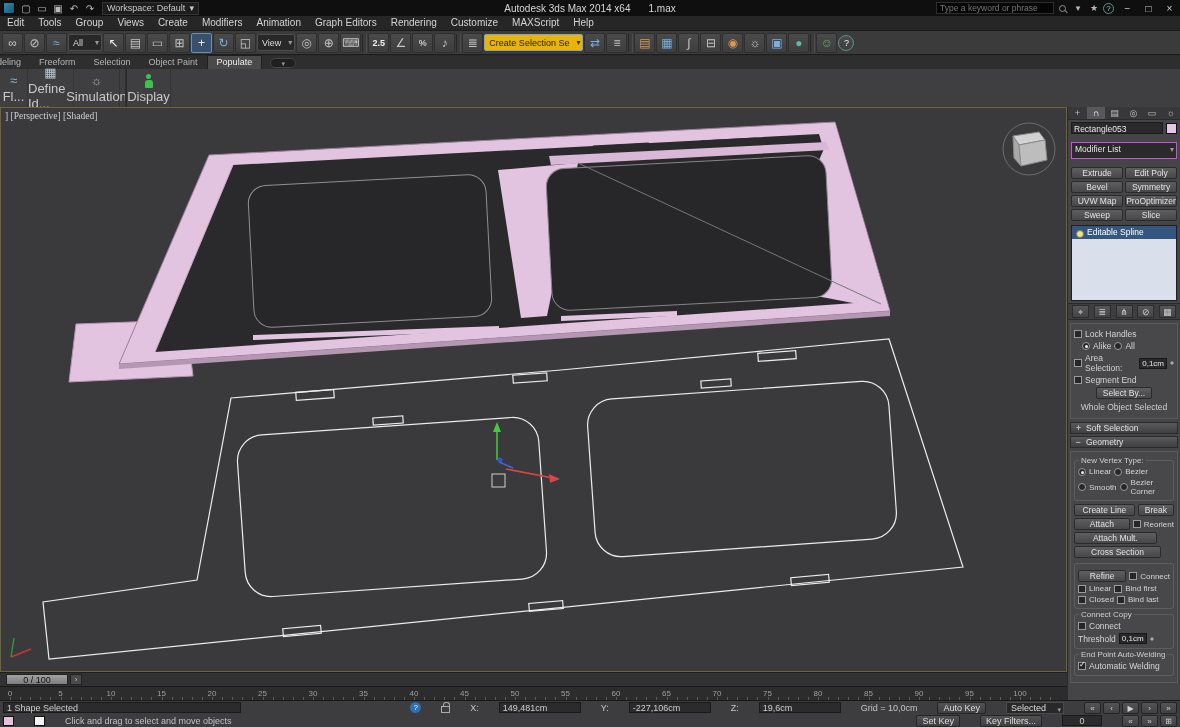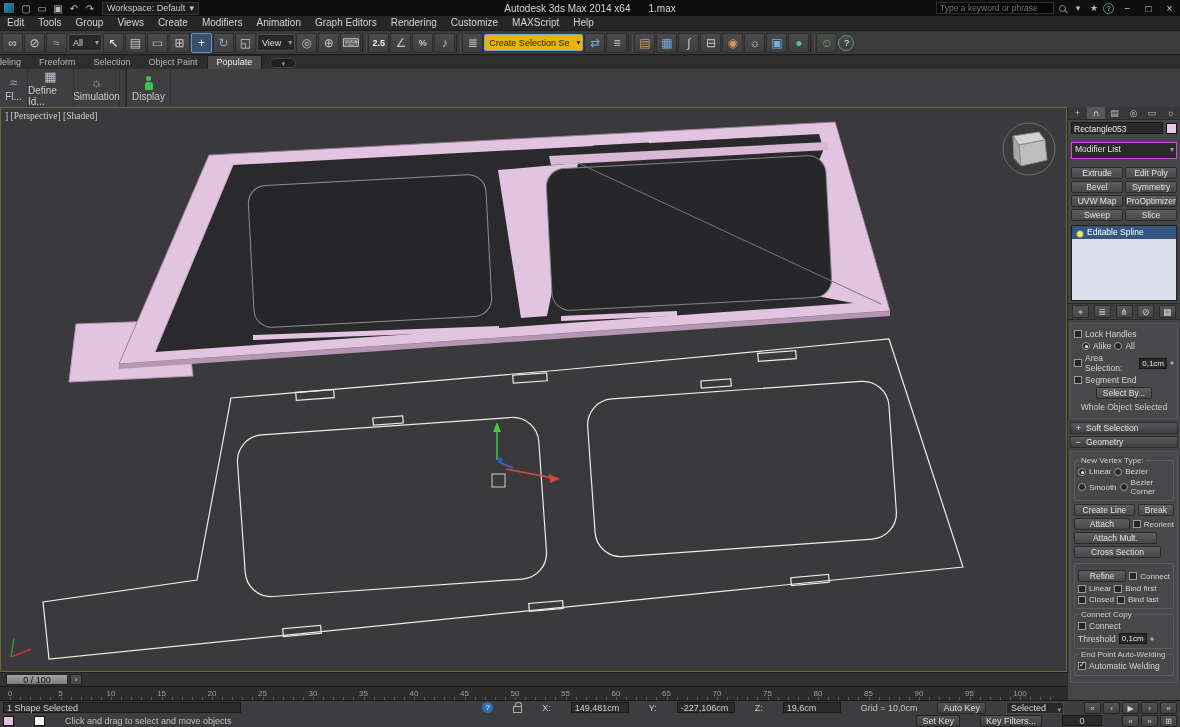--- a/index.html
+++ b/index.html
@@ -54,21 +54,21 @@
   #ribbon-tabs { position:absolute; left:0; top:56px; width:1180px; height:13px; background:#2e2e2e;
                  display:flex; align-items:flex-end; font-size:9px; color:#b5b5b5; }
   .rtab { padding:1px 9px; line-height:11px; }
   .rtab.active { background:#4a4a4a; color:#eee; border:1px solid #1f1f1f; border-bottom:none; }
   .rtab.cut { margin-left:-12px; }
   #ribbon-min { margin-left:8px; width:26px; height:10px; background:#1f1f1f; border:1px solid #444;
                 border-radius:5px; font-size:7px; text-align:center; line-height:9px; color:#9a9a9a; margin-bottom:1px; }
   #ribbon-panel { position:absolute; left:0; top:69px; width:1180px; height:38px; background:#3f3f41;
                   display:flex; align-items:stretch; }
   .rbtn { width:46px; display:flex; flex-direction:column; align-items:center; justify-content:center;
-          gap:1px; color:#c9c9c9; font-size:10px; border-right:1px solid #343434; }
+          gap:1px; color:#c9c9c9; font-size:13px; border-right:1px solid #343434; }
   .rbtn.cut { width:28px; }
   .rbtn.sep-left { border-left:2px solid #2c2c2c; margin-left:5px; }
   .ricon { height:15px; font-size:13px; line-height:15px; }
   .icon-flow .ricon::before { content:"≈"; color:#8fb5d0; }
   .icon-defineid .ricon::before { content:"▦"; color:#b9c7d4; }
   .icon-sim .ricon::before { content:"☼"; color:#9aa7b4; }
   .icon-person .ricon { position:relative; width:14px; }
   .icon-person .ricon::before { content:""; position:absolute; left:4.5px; top:1px; width:5px; height:5px;
                                 border-radius:50%; background:#3bc24f; }
   .icon-person .ricon::after { content:""; position:absolute; left:3px; top:7px; width:8px; height:8px;
@@ -137,21 +137,21 @@
   #ruler-line { position:absolute; left:10px; right:10px; bottom:0; height:3px;
                 background:repeating-linear-gradient(90deg,#5d5d5d 0,#5d5d5d 1px,transparent 1px,transparent 10.1px); }
 
   
   #statusbar { position:absolute; left:0; top:700px; width:1180px; height:27px; background:#3d3d3f;
                border-top:1px solid #191919; font-size:9px; }
   .sb-row { display:flex; align-items:center; height:13px; gap:20px; padding:0 3px; }
   .sunken { background:#2b2b2b; border:1px solid #1a1a1a; height:11px; line-height:10px; padding:0 3px; color:#cfcfcf; }
   #sel-status { width:238px; }
   .sb-label { color:#c6c6c6; }
-  .coord { width:58px; }
+  .coord { width:82px; }
   .sb-btn { background:linear-gradient(#525254,#3f3f41); border:1px solid #252525; color:#dedede;
             height:12px; line-height:11px; padding:0 5px; border-radius:2px; }
   .sb-dd { background:#282828; border:1px solid #4a4a4a; height:12px; line-height:11px; padding:0 12px 0 4px;
            position:relative; color:#ddd; min-width:58px; }
   .sb-dd::after { content:"▾"; position:absolute; right:2px; top:1px; font-size:7px; color:#9a9a9a; }
   .tr-btn { width:17px; height:12px; background:linear-gradient(#545456,#414143); border:1px solid #242424;
             color:#d2d2d2; font-size:8px; text-align:center; line-height:11px; border-radius:2px; flex:none; }
   .padlock { width:9px; height:7px; border:1px solid #aaa; position:relative; margin-top:3px; }
   .padlock::before { content:""; position:absolute; left:1px; top:-5px; width:5px; height:4px;
                      border:1px solid #aaa; border-bottom:none; border-radius:3px 3px 0 0; }

